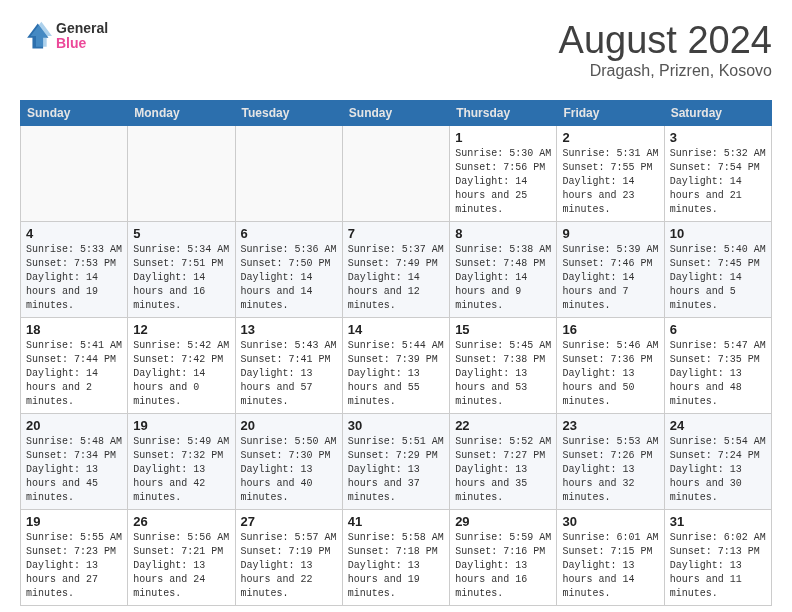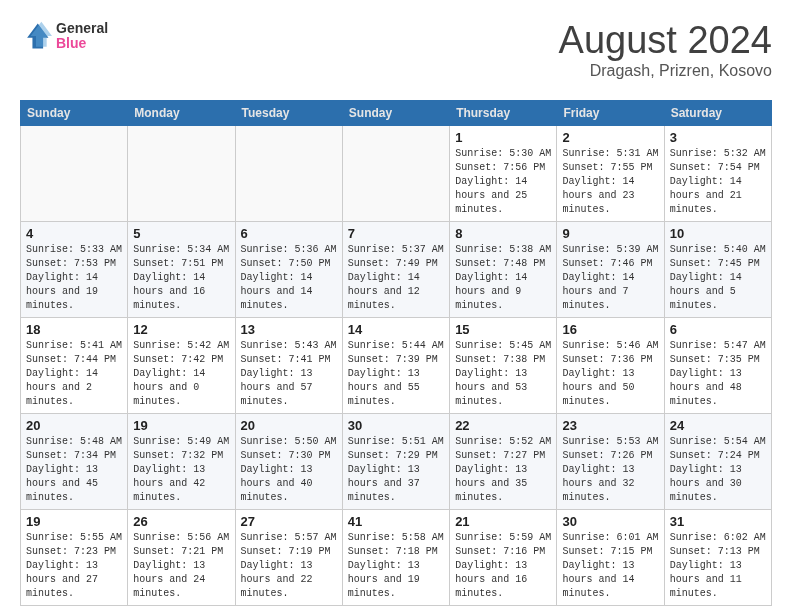--- a/index.html
+++ b/index.html
@@ -245,21 +245,21 @@
         </td>
         <td>
           <span class="day-num">27</span>
           <div class="day-info">Sunrise: 5:57 AM<br>Sunset: 7:19 PM<br>Daylight: 13 hours and 22 minutes.</div>
         </td>
         <td>
           <span class="day-num">41</span>
           <div class="day-info">Sunrise: 5:58 AM<br>Sunset: 7:18 PM<br>Daylight: 13 hours and 19 minutes.</div>
         </td>
         <td>
-          <span class="day-num">21</span>
+          <span class="day-num">29</span>
           <div class="day-info">Sunrise: 5:59 AM<br>Sunset: 7:16 PM<br>Daylight: 13 hours and 16 minutes.</div>
         </td>
         <td>
           <span class="day-num">30</span>
           <div class="day-info">Sunrise: 6:01 AM<br>Sunset: 7:15 PM<br>Daylight: 13 hours and 14 minutes.</div>
         </td>
         <td>
           <span class="day-num">31</span>
           <div class="day-info">Sunrise: 6:02 AM<br>Sunset: 7:13 PM<br>Daylight: 13 hours and 11 minutes.</div>
         </td>

